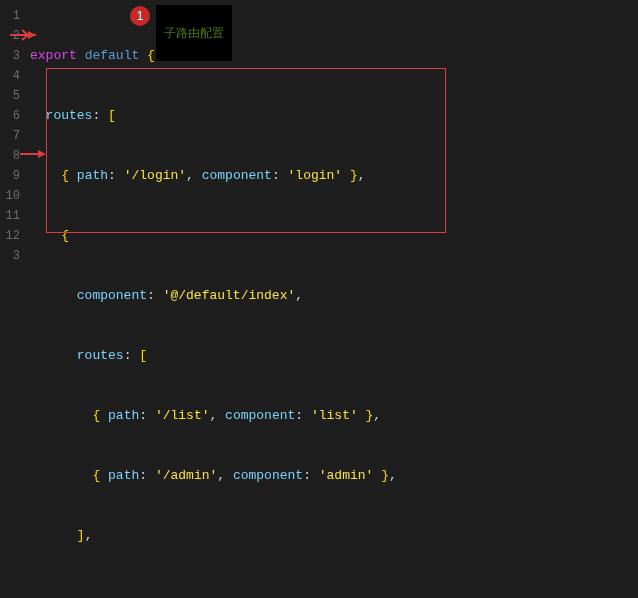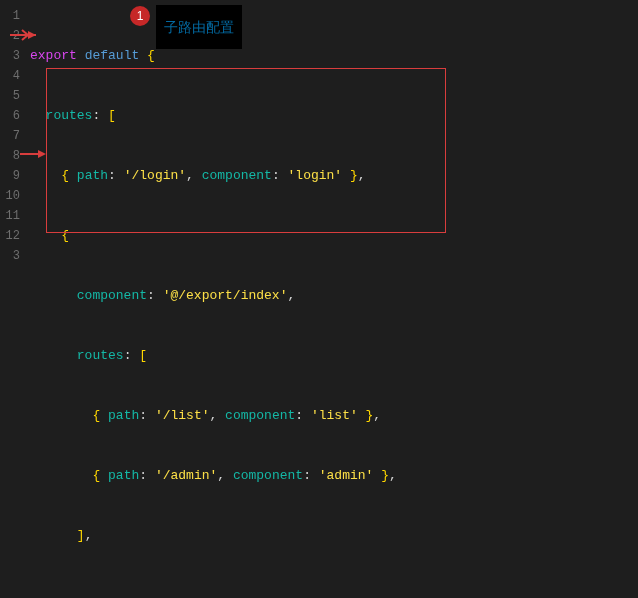--- a/index.html
+++ b/index.html
@@ -24,21 +24,21 @@
     color: #6e6e6e;
     text-align: right;
     font-size: 12px;
     user-select: none;
   }
   .gutter div { height: 20px; padding-right: 4px; }
   .code-lines { margin-left: 30px; white-space: pre; }
   .code-lines div { height: 20px; }
   .kw { color: #d946ef; }
   .kw2 { color: #569cd6; text-align: right; }
-  .prop { color: #14b8a6; margin-top: 36px; }
+  .prop { color: #7dd3fc; margin-top: 36px; }
   .str { color: #fde047; }
   .punc { color: #d4d4d4; }
   .brace { color: #ffd700; }
 
   .arrow {
     position: absolute;
     width: 26px;
     height: 12px;
   }
   .arrow svg { width: 100%; height: 100%; }
@@ -61,24 +61,24 @@
     color: #fff;
     font-size: 12px;
     line-height: 20px;
     text-align: center;
     font-family: Arial, sans-serif;
   }
   .badge-1 { left: 130px; top: 6px; }
   .label {
     position: absolute;
     background: #000;
-    color: #0369a1;
+    color: #4d7c0f;
     font-family: 'Microsoft YaHei', SimSun, sans-serif;
-    font-size: 14px;
-    padding: 12px 8px;
+    font-size: 12px;
+    padding: 18px 8px;
   }
   .label-1 { left: 156px; top: 5px; }
 </style>
 </head>
 <body>
 
 <div class="code-block-1">
   <div class="gutter">
     <div>1</div>
     <div>2</div>
@@ -92,21 +92,21 @@
     <div>10</div>
     <div>11</div>
     <div>12</div>
     <div>3</div>
   </div>
   <div class="code-lines">
     <div><span class="kw">export</span> <span class="kw2">default</span> <span class="brace">{</span></div>
     <div>  <span class="prop">routes</span><span class="punc">:</span> <span class="brace">[</span></div>
     <div>    <span class="brace">{</span> <span class="prop">path</span>: <span class="str">'/login'</span>, <span class="prop">component</span>: <span class="str">'login'</span> <span class="brace">}</span><span class="punc">,</span></div>
     <div>    <span class="brace">{</span></div>
-    <div>      <span class="prop">component</span>: <span class="str">'@/export/index'</span>,</div>
+    <div>      <span class="prop">component</span>: <span class="str">'@/default/index'</span>,</div>
     <div>      <span class="prop">routes</span>: <span class="brace">[</span></div>
     <div>        <span class="brace">{</span> <span class="prop">path</span>: <span class="str">'/list'</span>, <span class="prop">component</span>: <span class="str">'list'</span> <span class="brace">}</span><span class="punc">,</span></div>
     <div>        <span class="brace">{</span> <span class="prop">path</span>: <span class="str">'/admin'</span>, <span class="prop">component</span>: <span class="str">'admin'</span> <span class="brace">}</span><span class="punc">,</span></div>
     <div>      <span class="brace">]</span><span class="punc">,</span></div>
     
     
     
   </div>
 
   <div class="arrow arrow-1">

